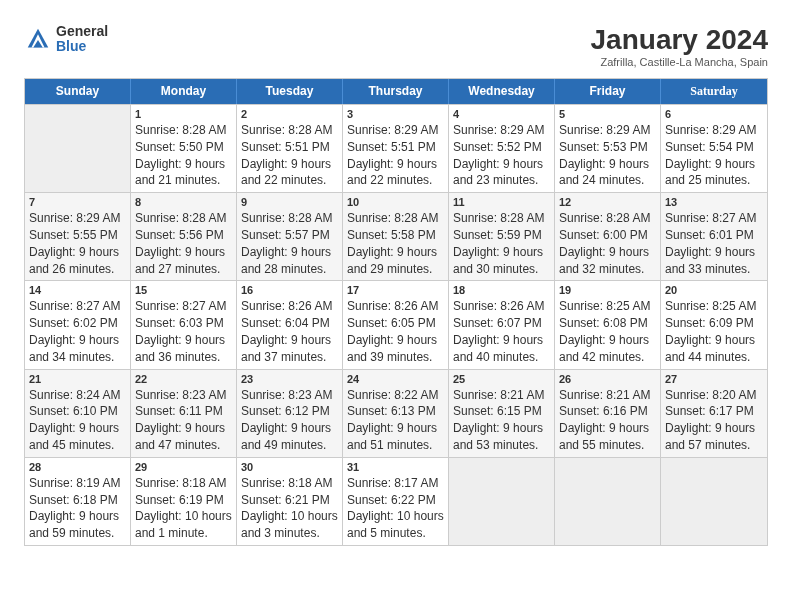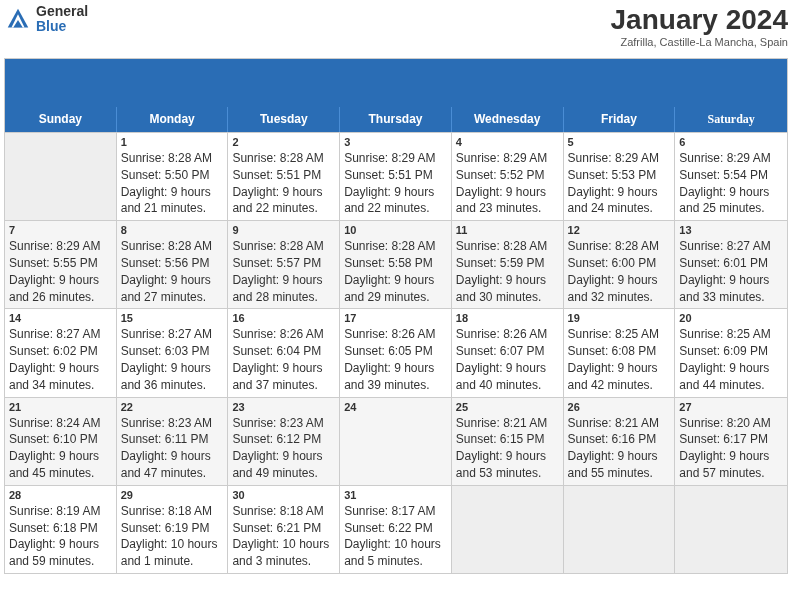--- a/index.html
+++ b/index.html
@@ -6,21 +6,21 @@
     body {
       font-family: Arial, sans-serif;
       background: #fff;
       width: 792px;
       height: 612px;
       overflow: hidden;
     }
     .page {
       width: 792px;
       height: 460px;
-      padding: 4px;
+      padding: 24px;
       display: flex;
       flex-direction: column;
     }
     .header {
       display: flex;
       justify-content: space-between;
       align-items: flex-start;
       margin-bottom: 10px;
     }
     .logo {
@@ -70,21 +70,20 @@
       grid-template-columns: repeat(7, 1fr);
       background: #2a6db5;
     }
     .cal-header-cell {
       color: #fff;
       font-size: 12px;
       font-weight: bold;
       padding: 5px 4px;
       text-align: center;
       border-right: 1px solid #4a8dd5;
-      margin-top: 48px;
     }
     .cal-header-cell:last-child {
       border-right: none;
       font-family: Liberation Serif, serif;
     }
     .cal-body {
       flex: 1;
       display: flex;
       flex-direction: column;
     }
@@ -259,20 +258,21 @@
           <div class="cal-cell">
             <span class="day-num">22</span>
             <div class="day-info">Sunrise: 8:23 AM<br>Sunset: 6:11 PM<br>Daylight: 9 hours and 47 minutes.</div>
           </div>
           <div class="cal-cell">
             <span class="day-num">23</span>
             <div class="day-info">Sunrise: 8:23 AM<br>Sunset: 6:12 PM<br>Daylight: 9 hours and 49 minutes.</div>
           </div>
           <div class="cal-cell">
             <span class="day-num">24</span>
+            <div class="day-info">Sunrise: 8:22 AM<br>Sunset: 6:13 PM<br>Daylight: 9 hours and 51 minutes.</div>
           </div>
           <div class="cal-cell">
             <span class="day-num">25</span>
             <div class="day-info">Sunrise: 8:21 AM<br>Sunset: 6:15 PM<br>Daylight: 9 hours and 53 minutes.</div>
           </div>
           <div class="cal-cell">
             <span class="day-num">26</span>
             <div class="day-info">Sunrise: 8:21 AM<br>Sunset: 6:16 PM<br>Daylight: 9 hours and 55 minutes.</div>
           </div>
           <div class="cal-cell">

